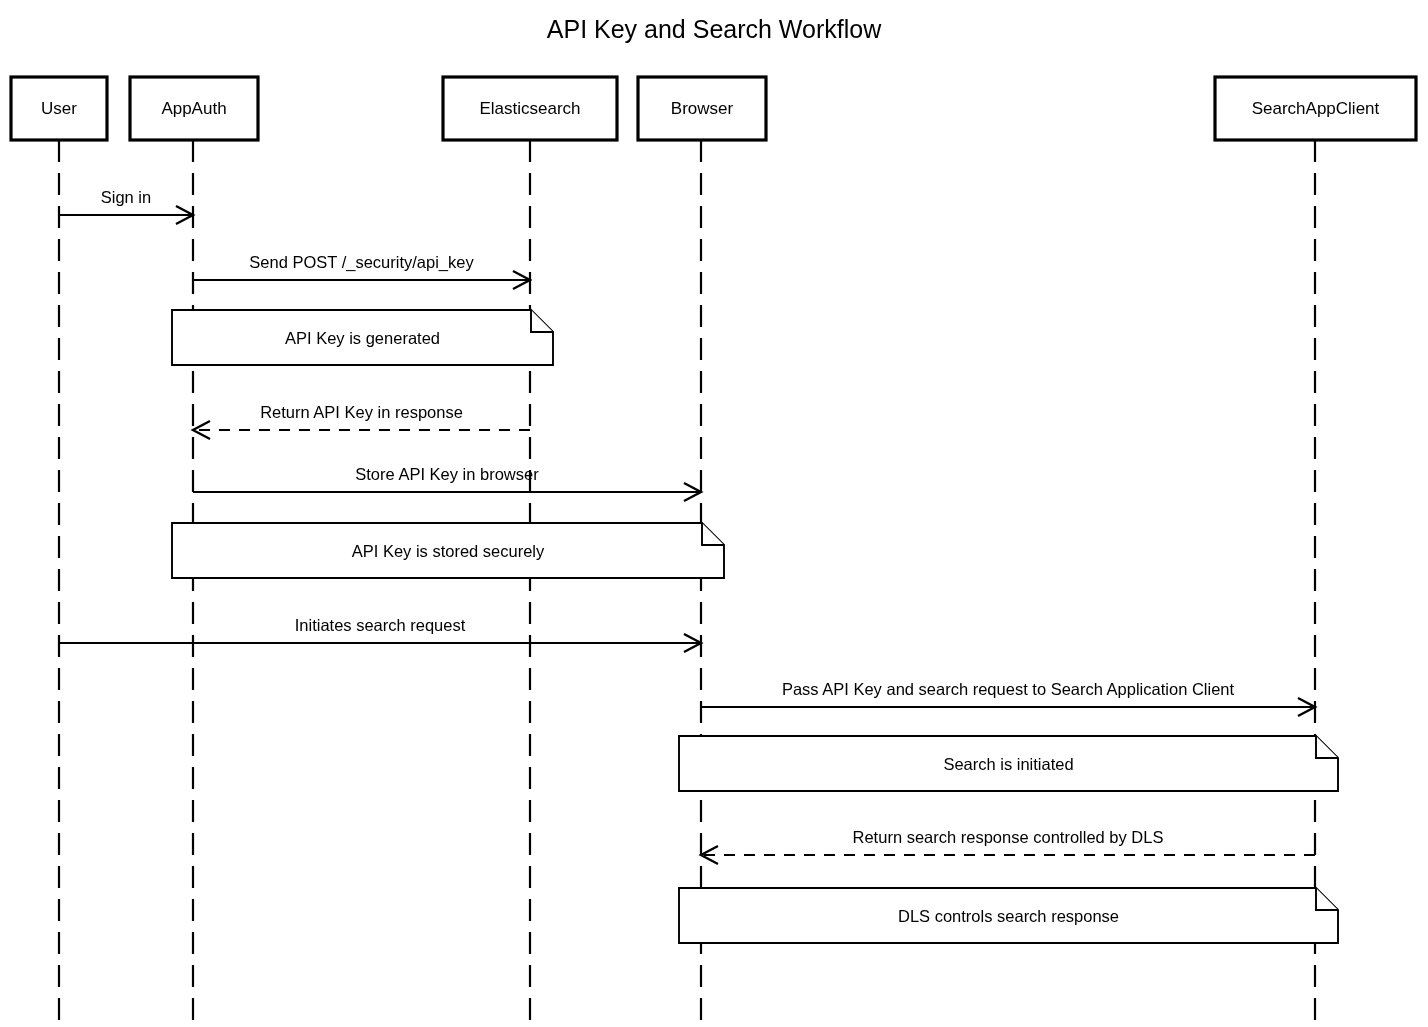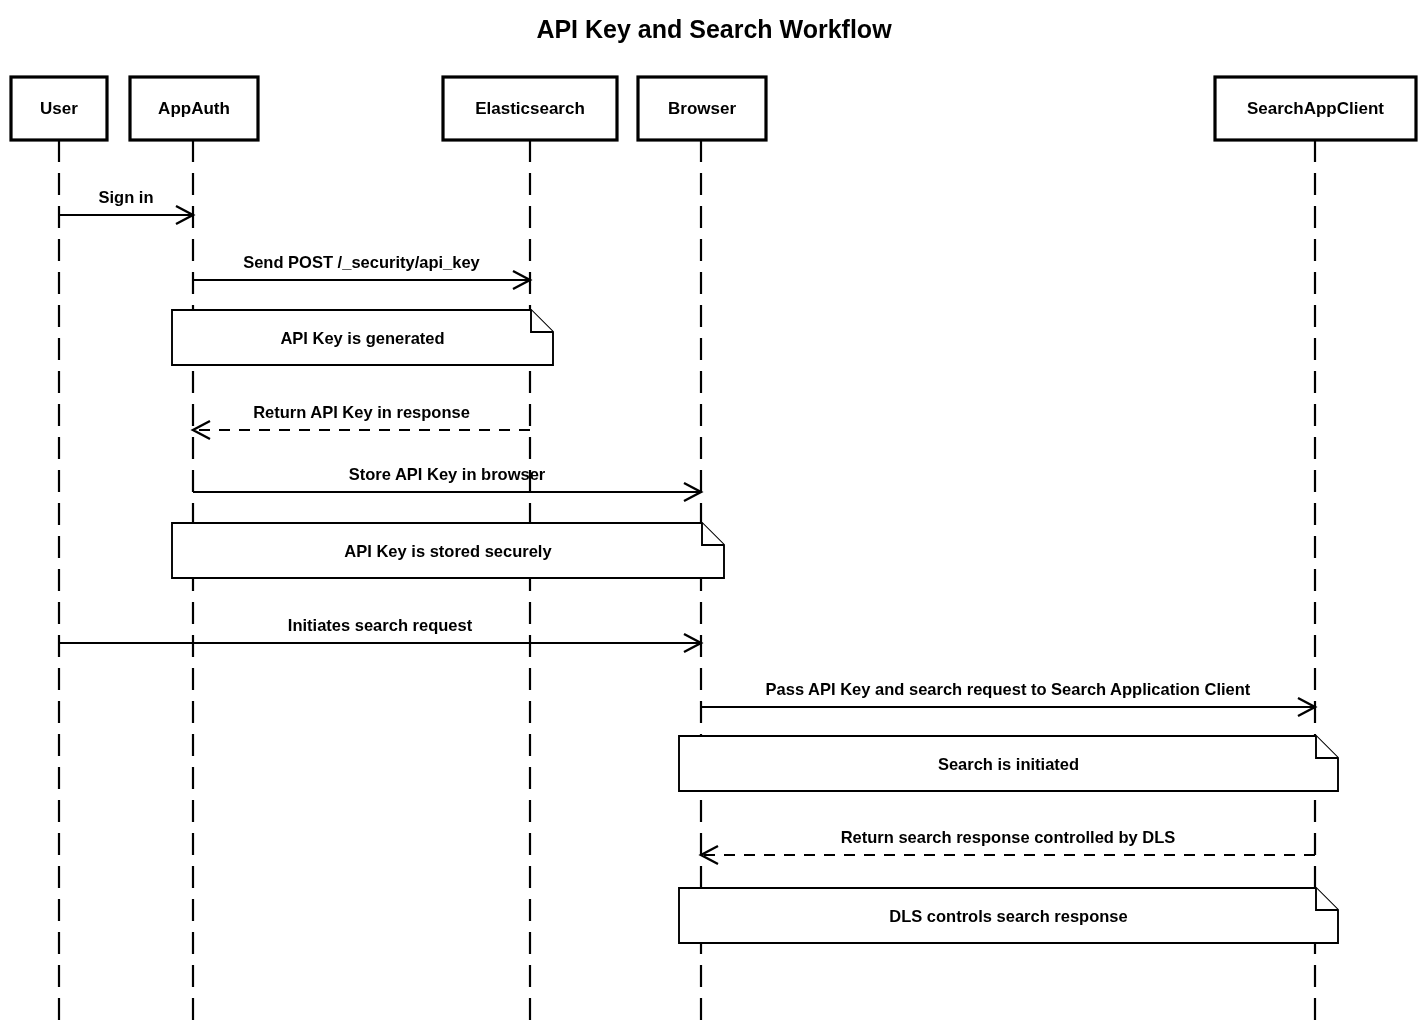--- a/index.html
+++ b/index.html
@@ -11,21 +11,20 @@
     width: 1428px;
     height: 1027px;
     font-family: "Liberation Sans", sans-serif;
     color: #000000;
     overflow: hidden;
   }
   #diagram-root {
     position: relative;
     width: 1428px;
     height: 804px;
-    font-weight: bold;
   }
   svg#seq-svg {
     display: block;
     width: 1428px;
     height: 1027px;
   }
   .diagram-title {
     font-family: "Liberation Sans", sans-serif;
     font-size: 25px;
     fill: #000000;

